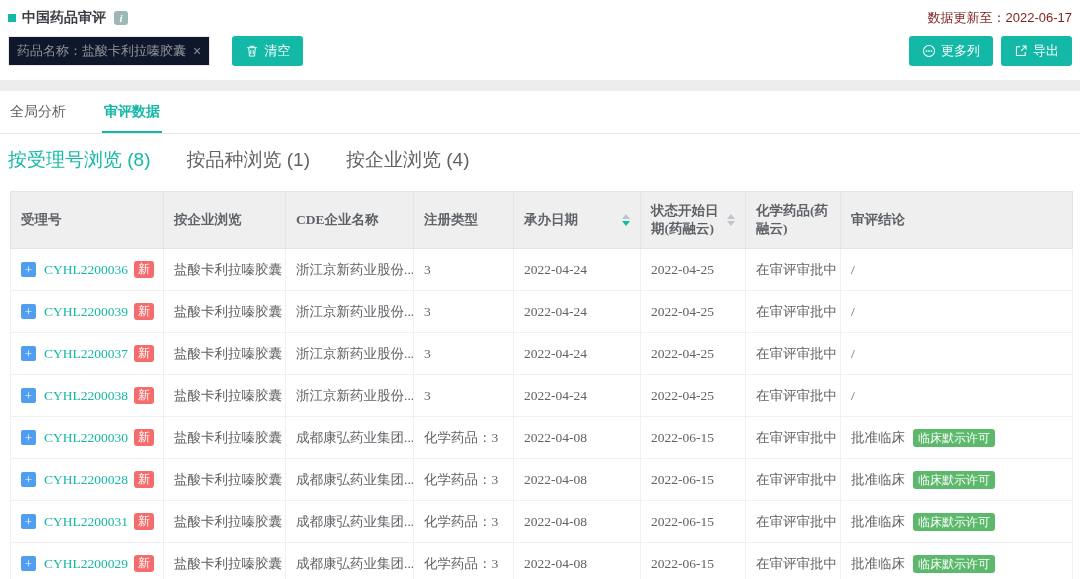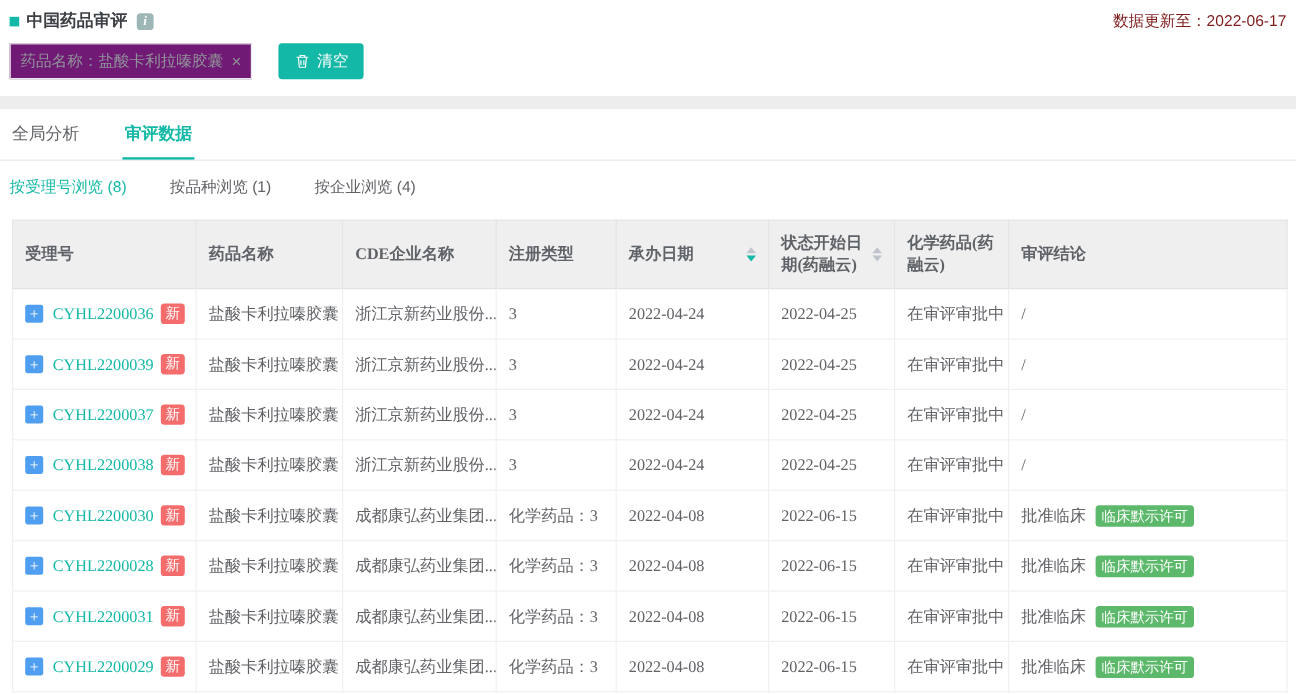--- a/index.html
+++ b/index.html
@@ -16,37 +16,37 @@
   
   .title-row{display:flex;align-items:center;padding:9px 8px 0 8px;}
   .title-left{display:flex;align-items:center;gap:6px;}
   .bullet{width:8px;height:8px;background:var(--accent);display:inline-block;}
   .page-title{font-size:14px;font-weight:bold;color:var(--txt-dark);}
   .info-icon{width:14px;height:14px;border-radius:3px;background:#9db6b6;color:#fff;
     font-family:"Liberation Serif",serif;font-style:italic;font-weight:bold;font-size:11px;
     display:inline-flex;align-items:center;justify-content:center;margin-left:2px;}
   .updated{margin-left:auto;color:#7f1d1d;font-size:13px;}
   .filter-row{display:flex;align-items:center;padding:9px 8px 0 8px;}
-  .filter-tag{background:#701a75;border:1px solid #e9e9eb;color:#909399;
+  .filter-tag{background:#0f172a;border:1px solid #e9e9eb;color:#909399;
     padding:5px 8px;font-size:13px;display:inline-flex;align-items:center;gap:7px;}
   .tag-close{color:#909399;font-size:14px;line-height:1;cursor:pointer;}
   .btn{background:var(--accent);color:#fff;border:none;border-radius:3px;
     font-size:13px;padding:6px 13px;display:inline-flex;align-items:center;gap:5px;
     cursor:pointer;font-family:inherit;}
   .btn svg{display:block;}
   .clear-btn{margin-left:22px;}
   .right-btns{margin-left:auto;display:flex;gap:8px;}
   .gray-band{height:11px;background:#ededed;margin-top:14px;}
   
   .tabs{display:flex;padding:0 8px;border-bottom:1px solid #e4e7ed;}
   .tab{padding:12px 2px 10px 2px;margin-right:34px;font-size:14px;color:var(--txt);
     cursor:pointer;border-bottom:2px solid transparent;}
   .tab.active{color:var(--accent);border-bottom-color:var(--accent);font-weight:bold;}
   .subtabs{display:flex;padding:13px 8px 2px 8px;}
-  .subtab{margin-right:36px;font-size:13px;color:var(--txt);cursor:pointer;}
+  .subtab{margin-right:36px;font-size:19px;color:var(--txt);cursor:pointer;}
   .subtab.active{color:var(--accent);}
   
   table{border-collapse:collapse;table-layout:fixed;margin:16px 8px 16px 10px;width:1062px;font-family:Liberation Serif, serif;}
   th{background:#efefef;height:57px;font-size:13.5px;color:#5f6368;font-weight:bold;
     text-align:left;padding:0 10px;border:1px solid #e4e4e4;vertical-align:middle;}
   th .th-flex{display:flex;align-items:center;justify-content:space-between;}
   td{height:42px;padding:0 10px;border:1px solid var(--line);font-size:13.5px;
     color:var(--txt);vertical-align:middle;white-space:nowrap;overflow:hidden;}
   .carets{display:inline-flex;flex-direction:column;margin-left:6px;cursor:pointer;}
   .caret-up{width:0;height:0;border-left:4px solid transparent;border-right:4px solid transparent;
@@ -82,20 +82,43 @@
     <span class="tag-close">×</span>
   </span>
   <button class="btn clear-btn">
     <span>
       <svg width="14" height="14" viewBox="0 0 16 16">
           <path d="M2.5 4.2h11M5.8 4V2.6h4.4V4M4.2 4.5l.9 9.3h5.8l.9-9.3M6.6 7v4.5M9.4 7v4.5" stroke="#fff" stroke-width="1.1" fill="none"></path>
         </svg>
     </span>
     <span>清空</span>
   </button>
+  <div class="right-btns">
+    <button class="btn">
+      <span>
+        <svg width="14" height="14" viewBox="0 0 16 16">
+            <circle cx="8" cy="8" r="6.4" stroke="#fff" stroke-width="1.2" fill="none"></circle>
+            <circle cx="5.2" cy="8" r="1" fill="#fff"></circle>
+            <circle cx="8" cy="8" r="1" fill="#fff"></circle>
+            <circle cx="10.8" cy="8" r="1" fill="#fff"></circle>
+          </svg>
+      </span>
+      <span>更多列</span>
+    </button>
+    <button class="btn">
+      <span>
+        <svg width="14" height="14" viewBox="0 0 16 16">
+            <path d="M7 3.2H2.8v10h10V9" stroke="#fff" stroke-width="1.2" fill="none"></path>
+            <path d="M9.5 2.2h4.3v4.3" stroke="#fff" stroke-width="1.2" fill="none"></path>
+            <path d="M13.4 2.6L8.2 7.8" stroke="#fff" stroke-width="1.2" fill="none"></path>
+          </svg>
+      </span>
+      <span>导出</span>
+    </button>
+  </div>
 </div>
 
 <div class="gray-band"></div>
 
 <div class="tabs">
   <div class="tab">全局分析</div>
   <div class="tab active">审评数据</div>
 </div>
 <div class="subtabs">
   <div class="subtab active">按受理号浏览 (8)</div>
@@ -116,21 +139,21 @@
     </colgroup>
   <thead>
       <tr id="thead-row">
         <th>
           <div class="th-flex">
             <span>受理号</span>
           </div>
         </th>
         <th>
           <div class="th-flex">
-            <span>药品名称</span>
+            <span>按企业浏览</span>
           </div>
         </th>
         <th>
           <div class="th-flex">
             <span>CDE企业名称</span>
           </div>
         </th>
         <th>
           <div class="th-flex">
             <span>注册类型</span>

